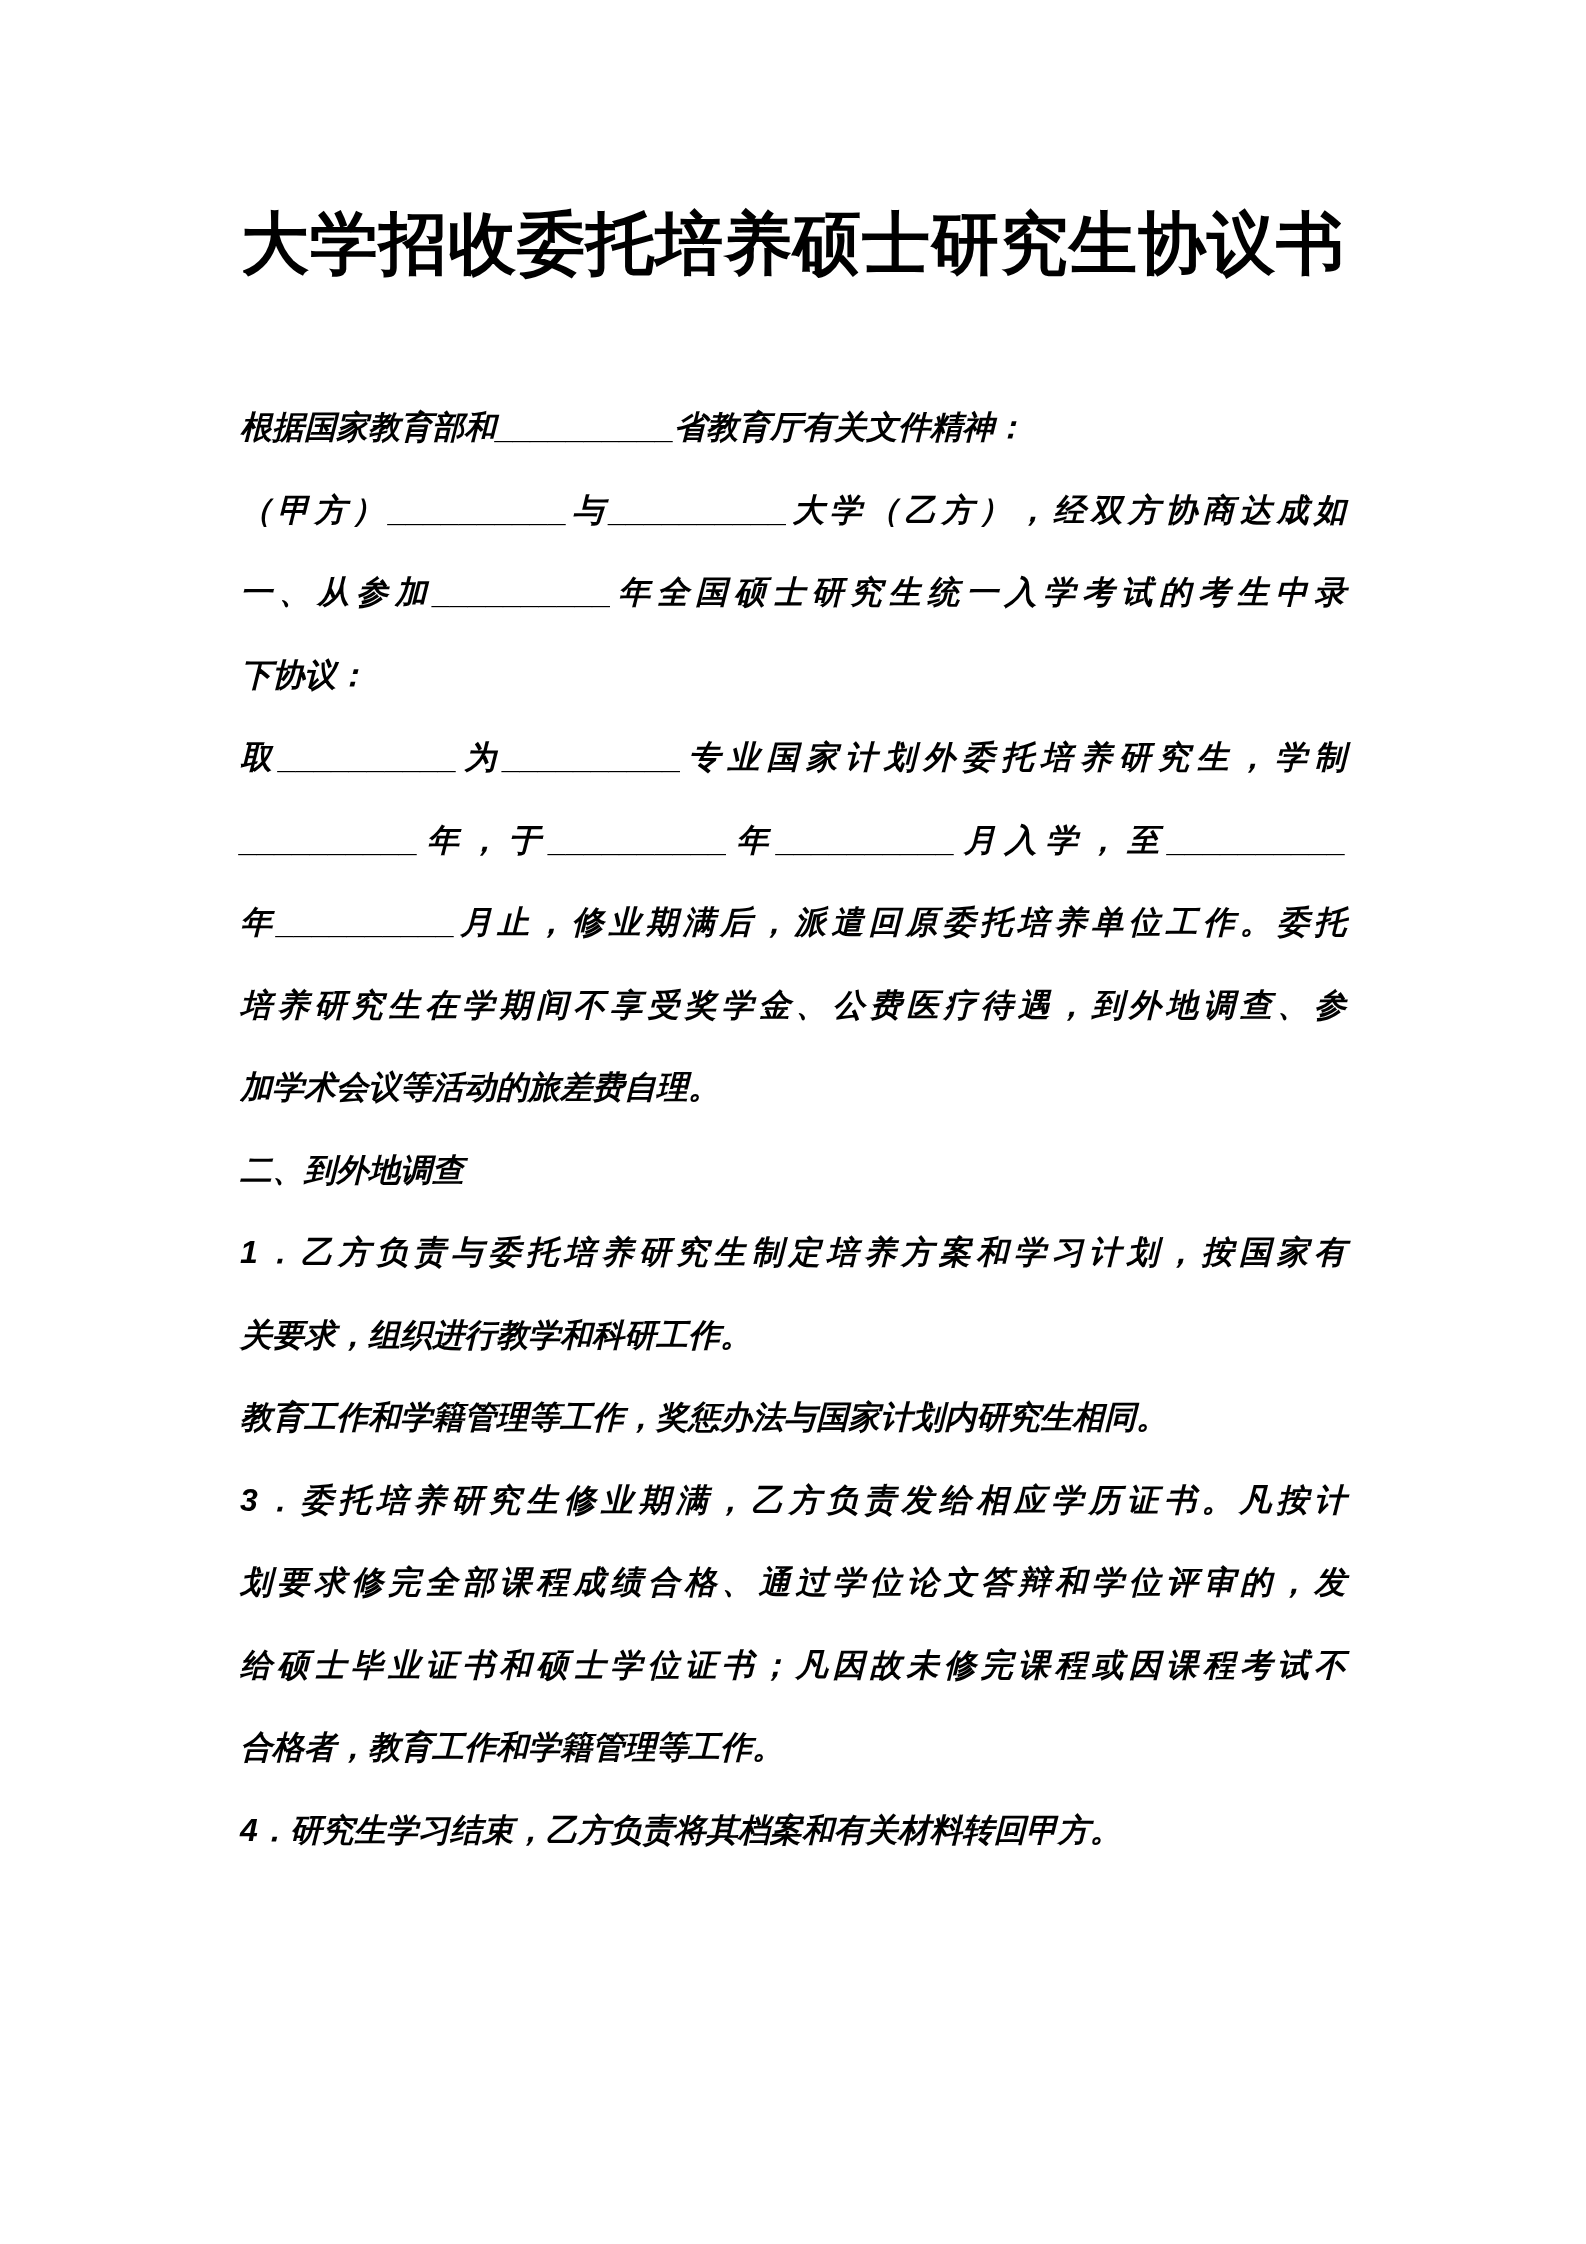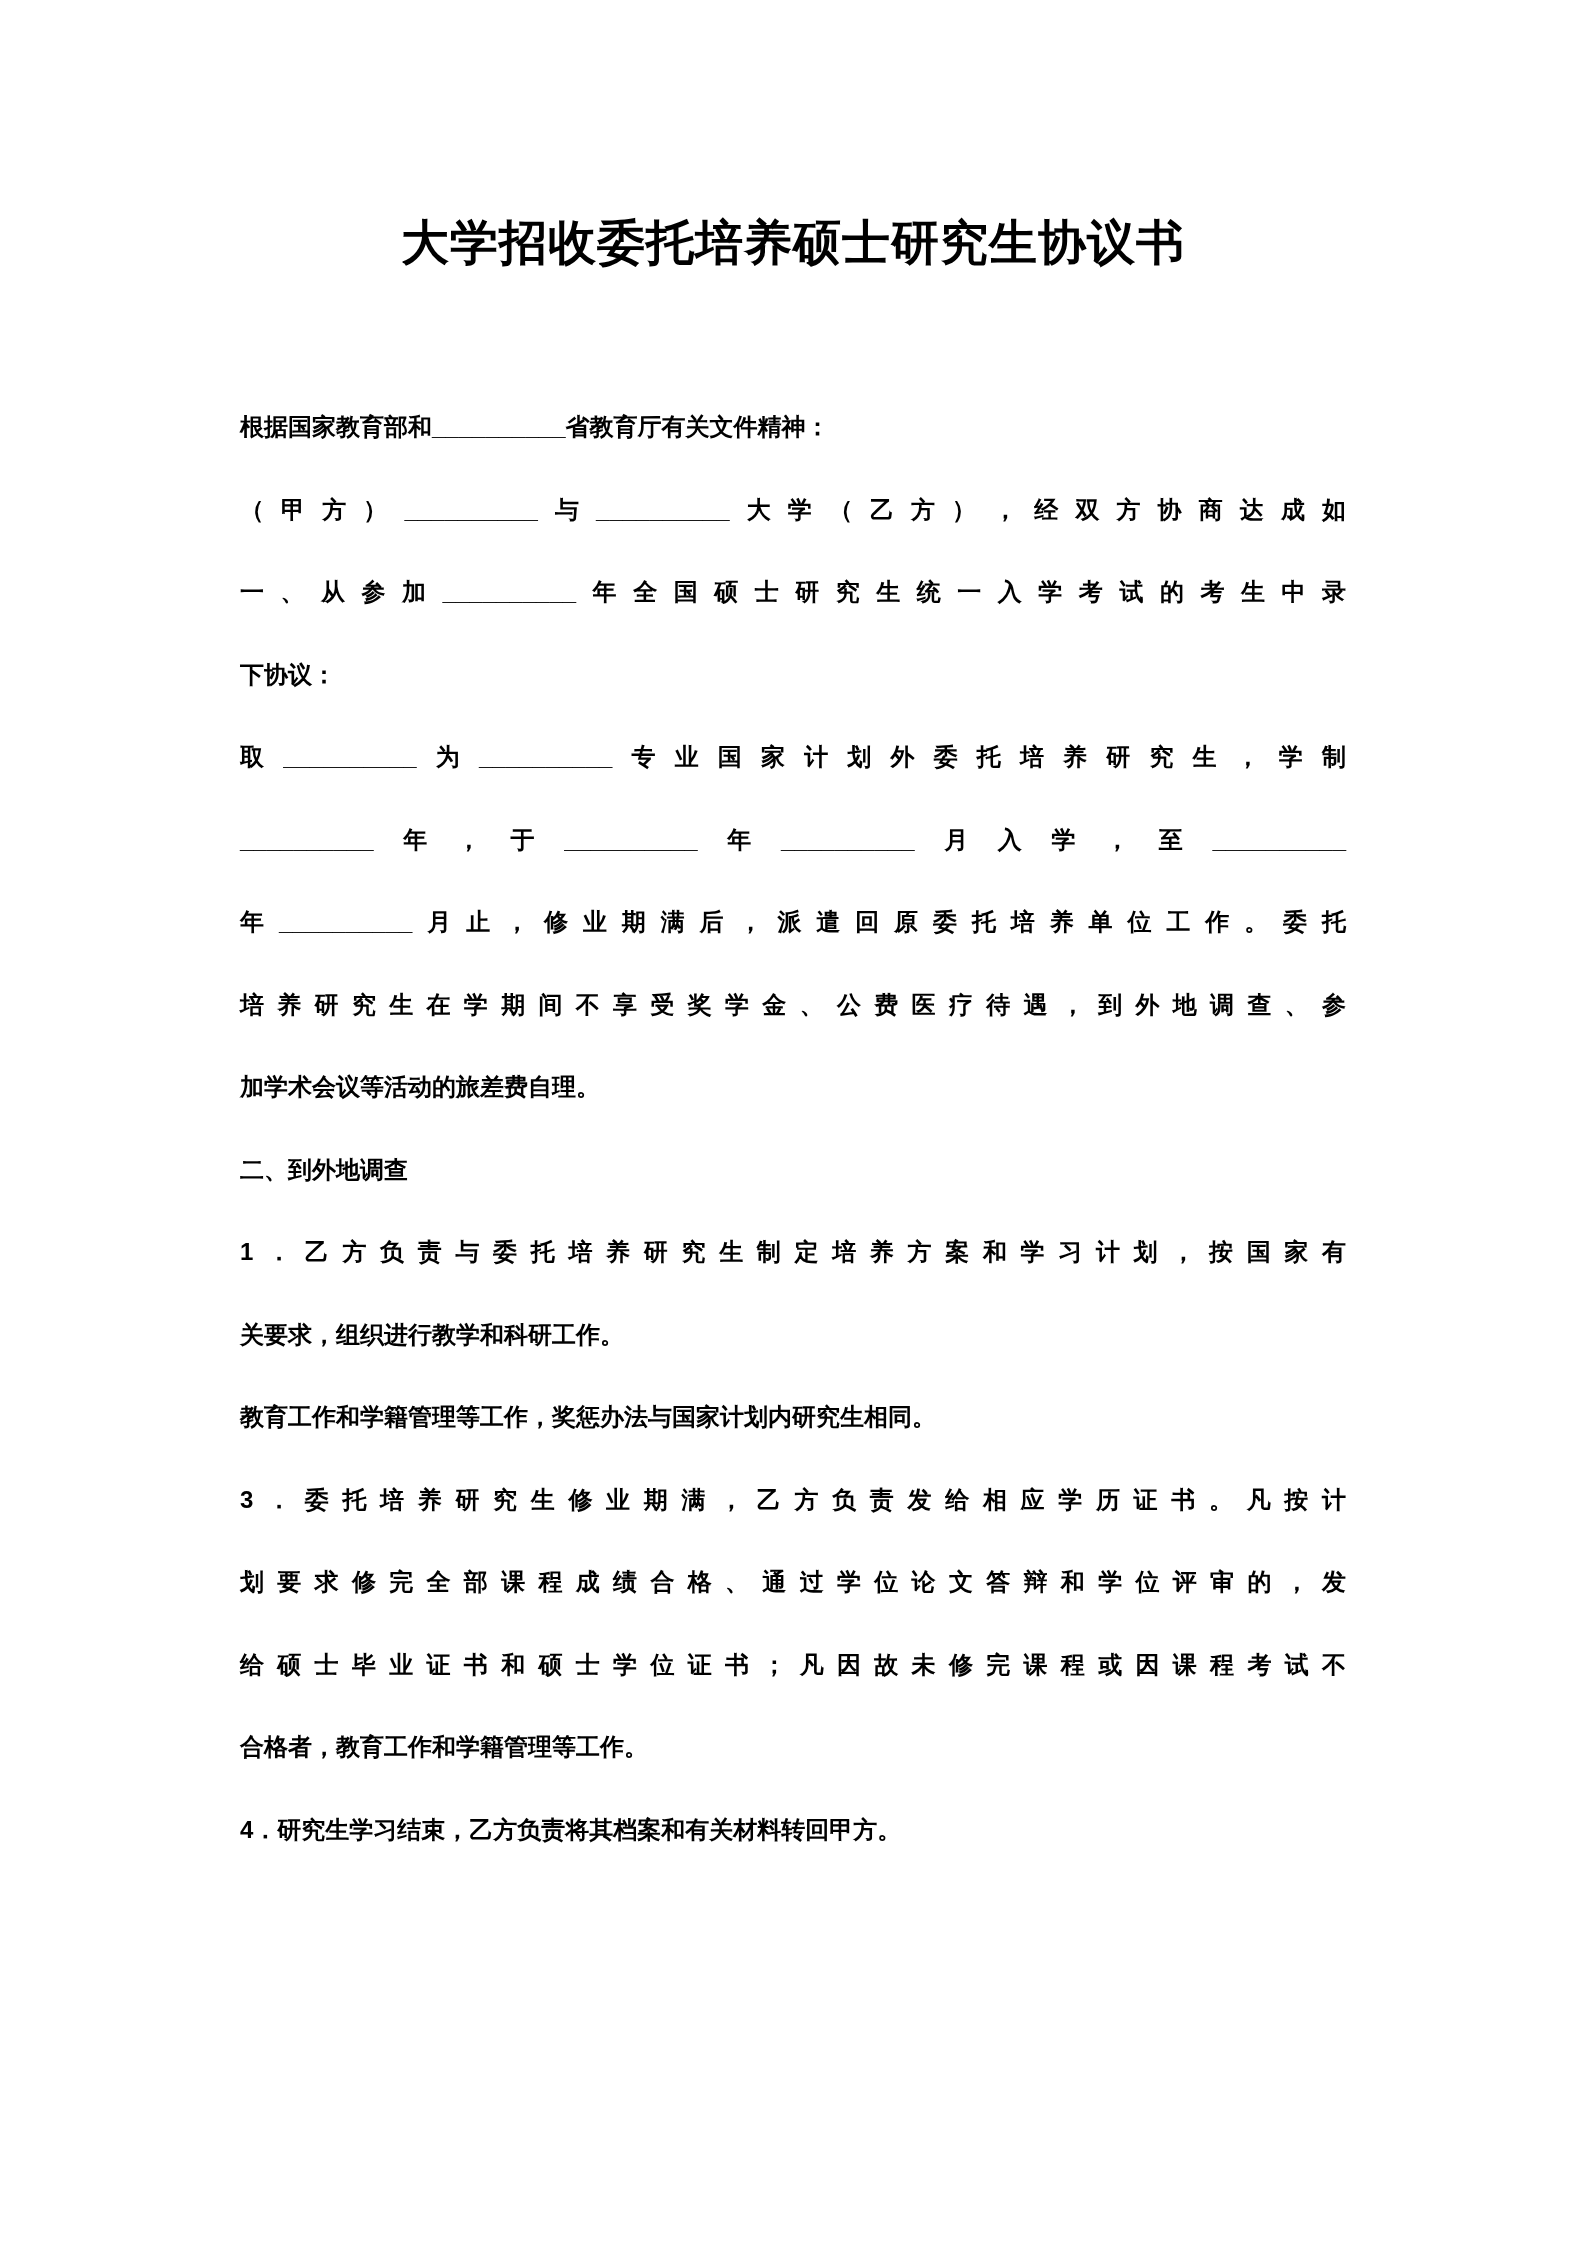--- a/index.html
+++ b/index.html
@@ -15,38 +15,39 @@
     margin: 0 auto;
     background: #ffffff;
     color: #000000;
     font-family: "Liberation Sans", sans-serif;
     box-sizing: border-box;
     padding: 207px 240px 0 240px;
     overflow: hidden;
   }
   .doc-title {
     margin: 0;
-    font-size: 48px;
+    font-size: 68px;
     font-weight: 700;
     line-height: 72px;
     text-align: center;
     letter-spacing: 1px;
     white-space: nowrap;
   }
   .doc-body {
     margin-top: 107px;
   }
   .line {
-    font-size: 24px;
+    font-size: 32px;
     font-weight: 600;
     line-height: 82.5px;
     height: 82.5px;
     text-align: left;
     letter-spacing: 0;
     overflow: visible;
+    font-style: italic;
   }
   .line.fill {
     text-align: justify;
     text-align-last: justify;
     text-justify: inter-character;
   }
 </style>
 </head>
 <body>
 

